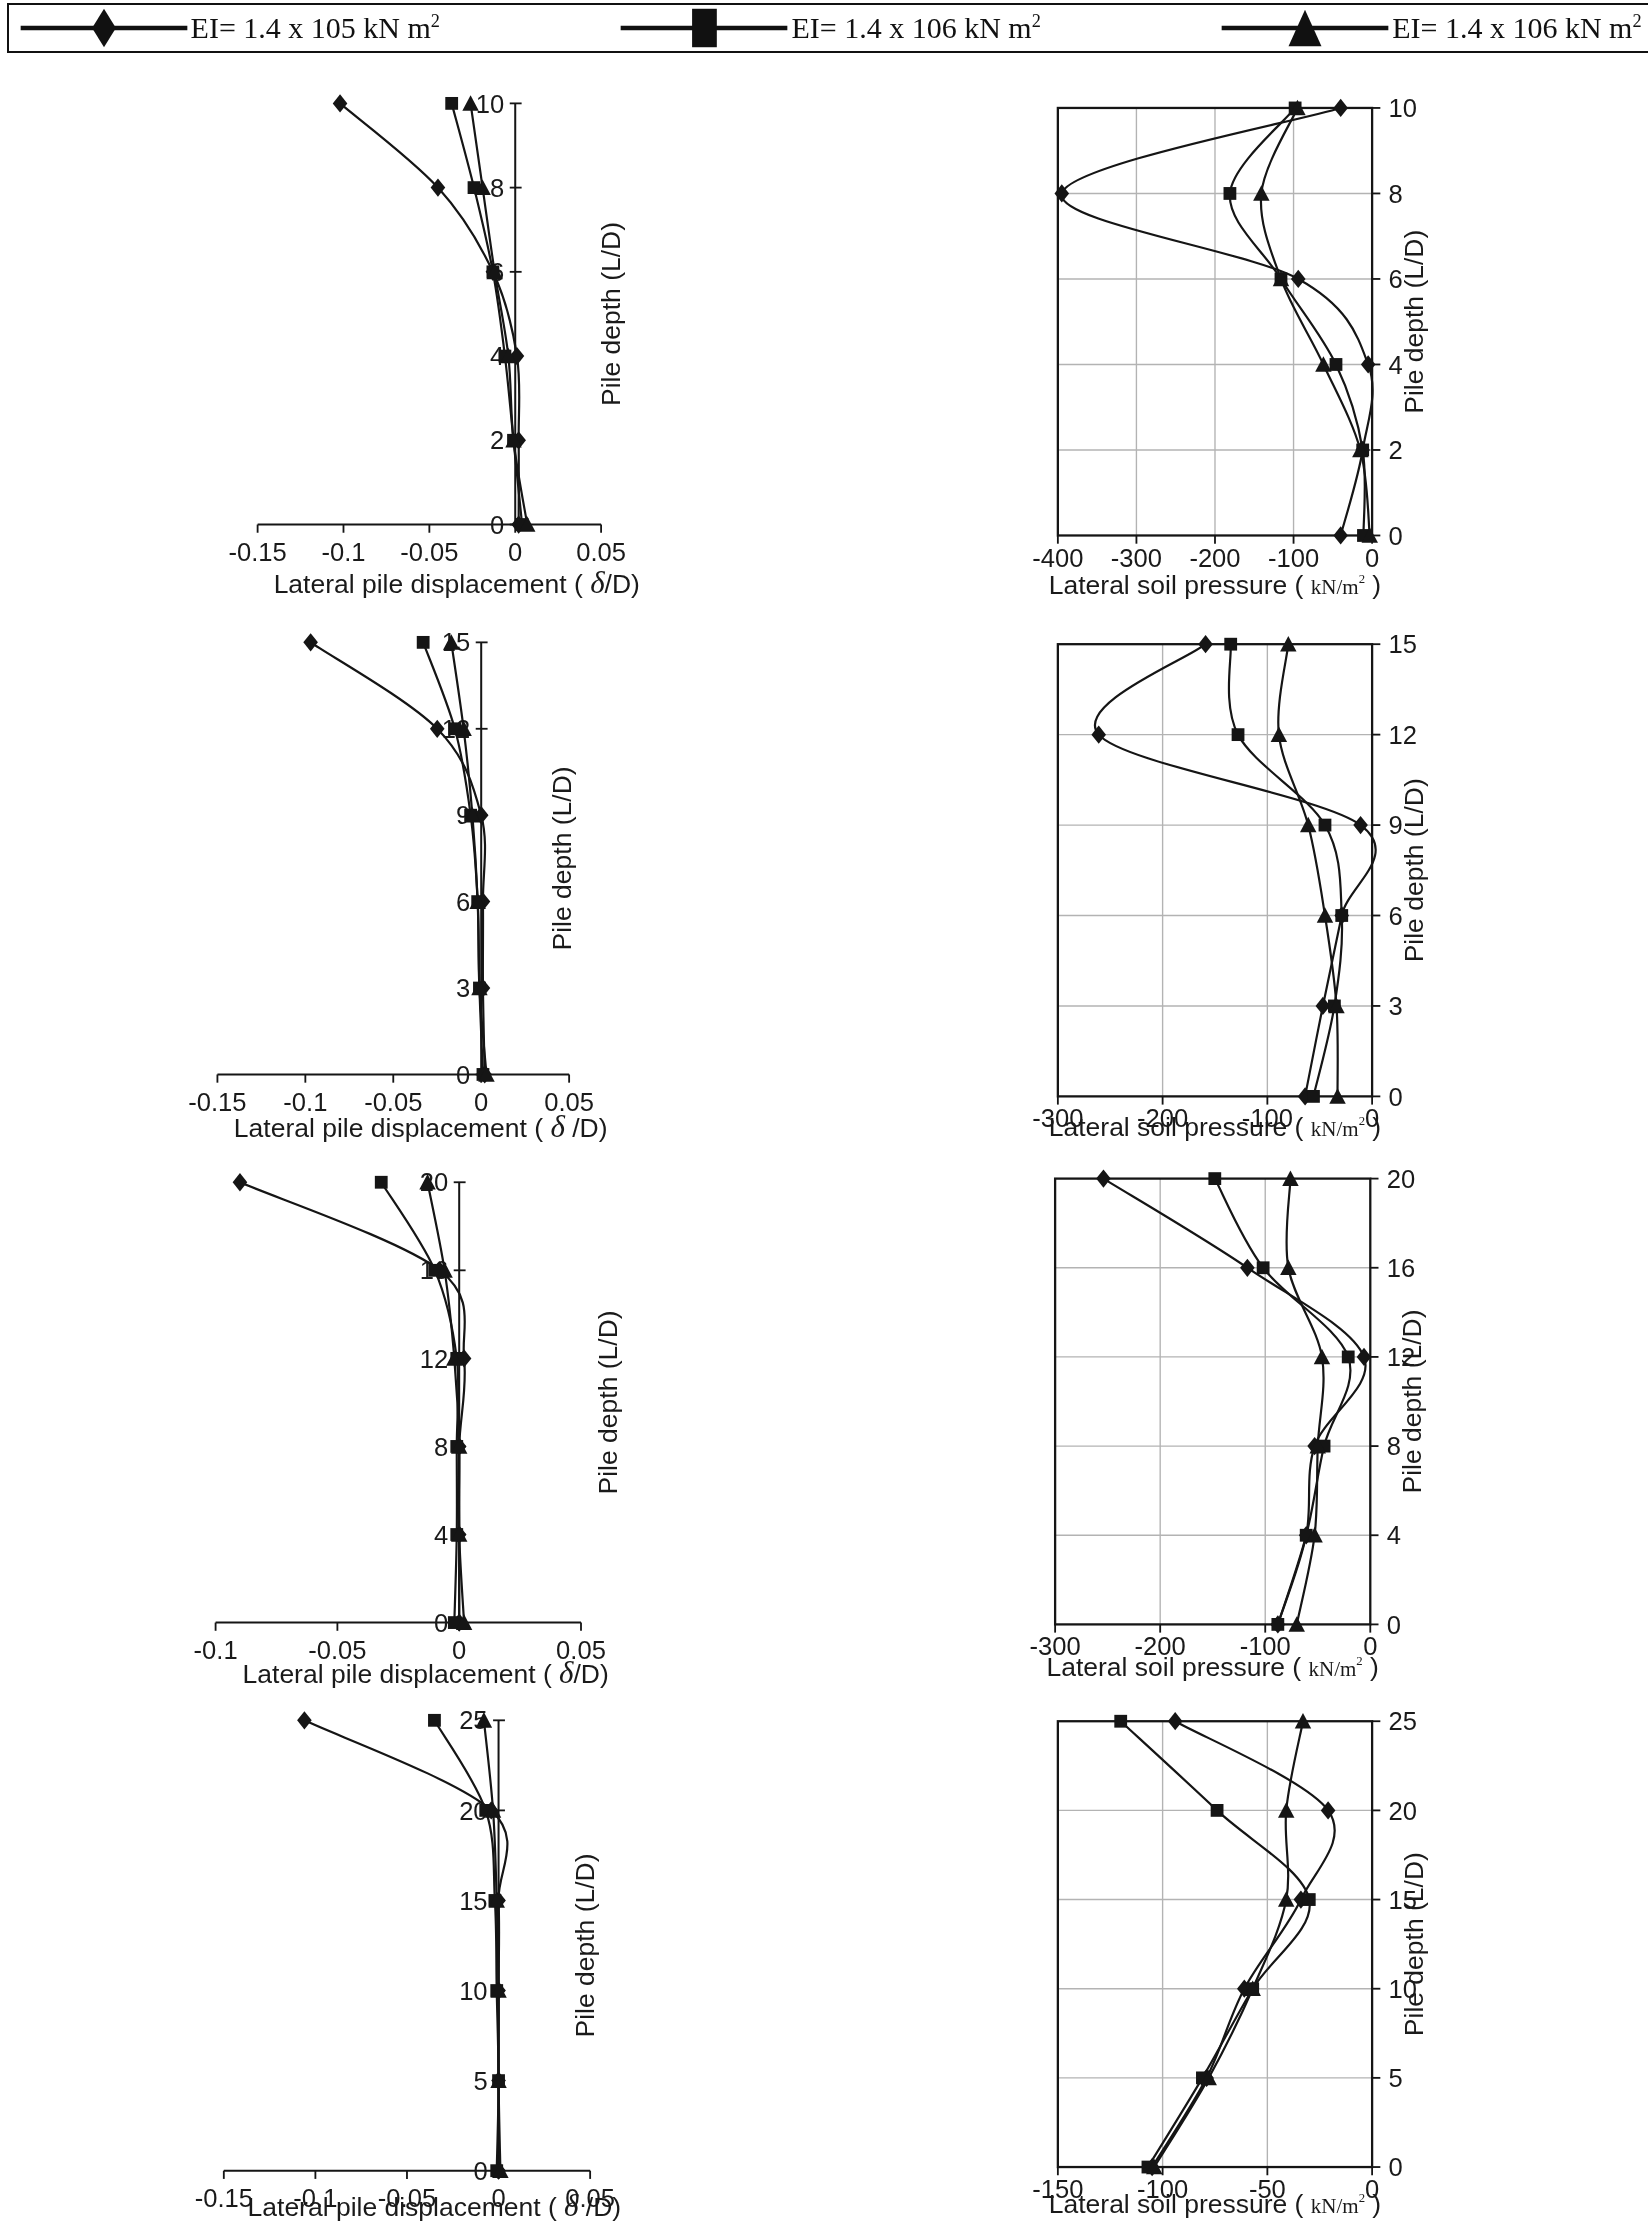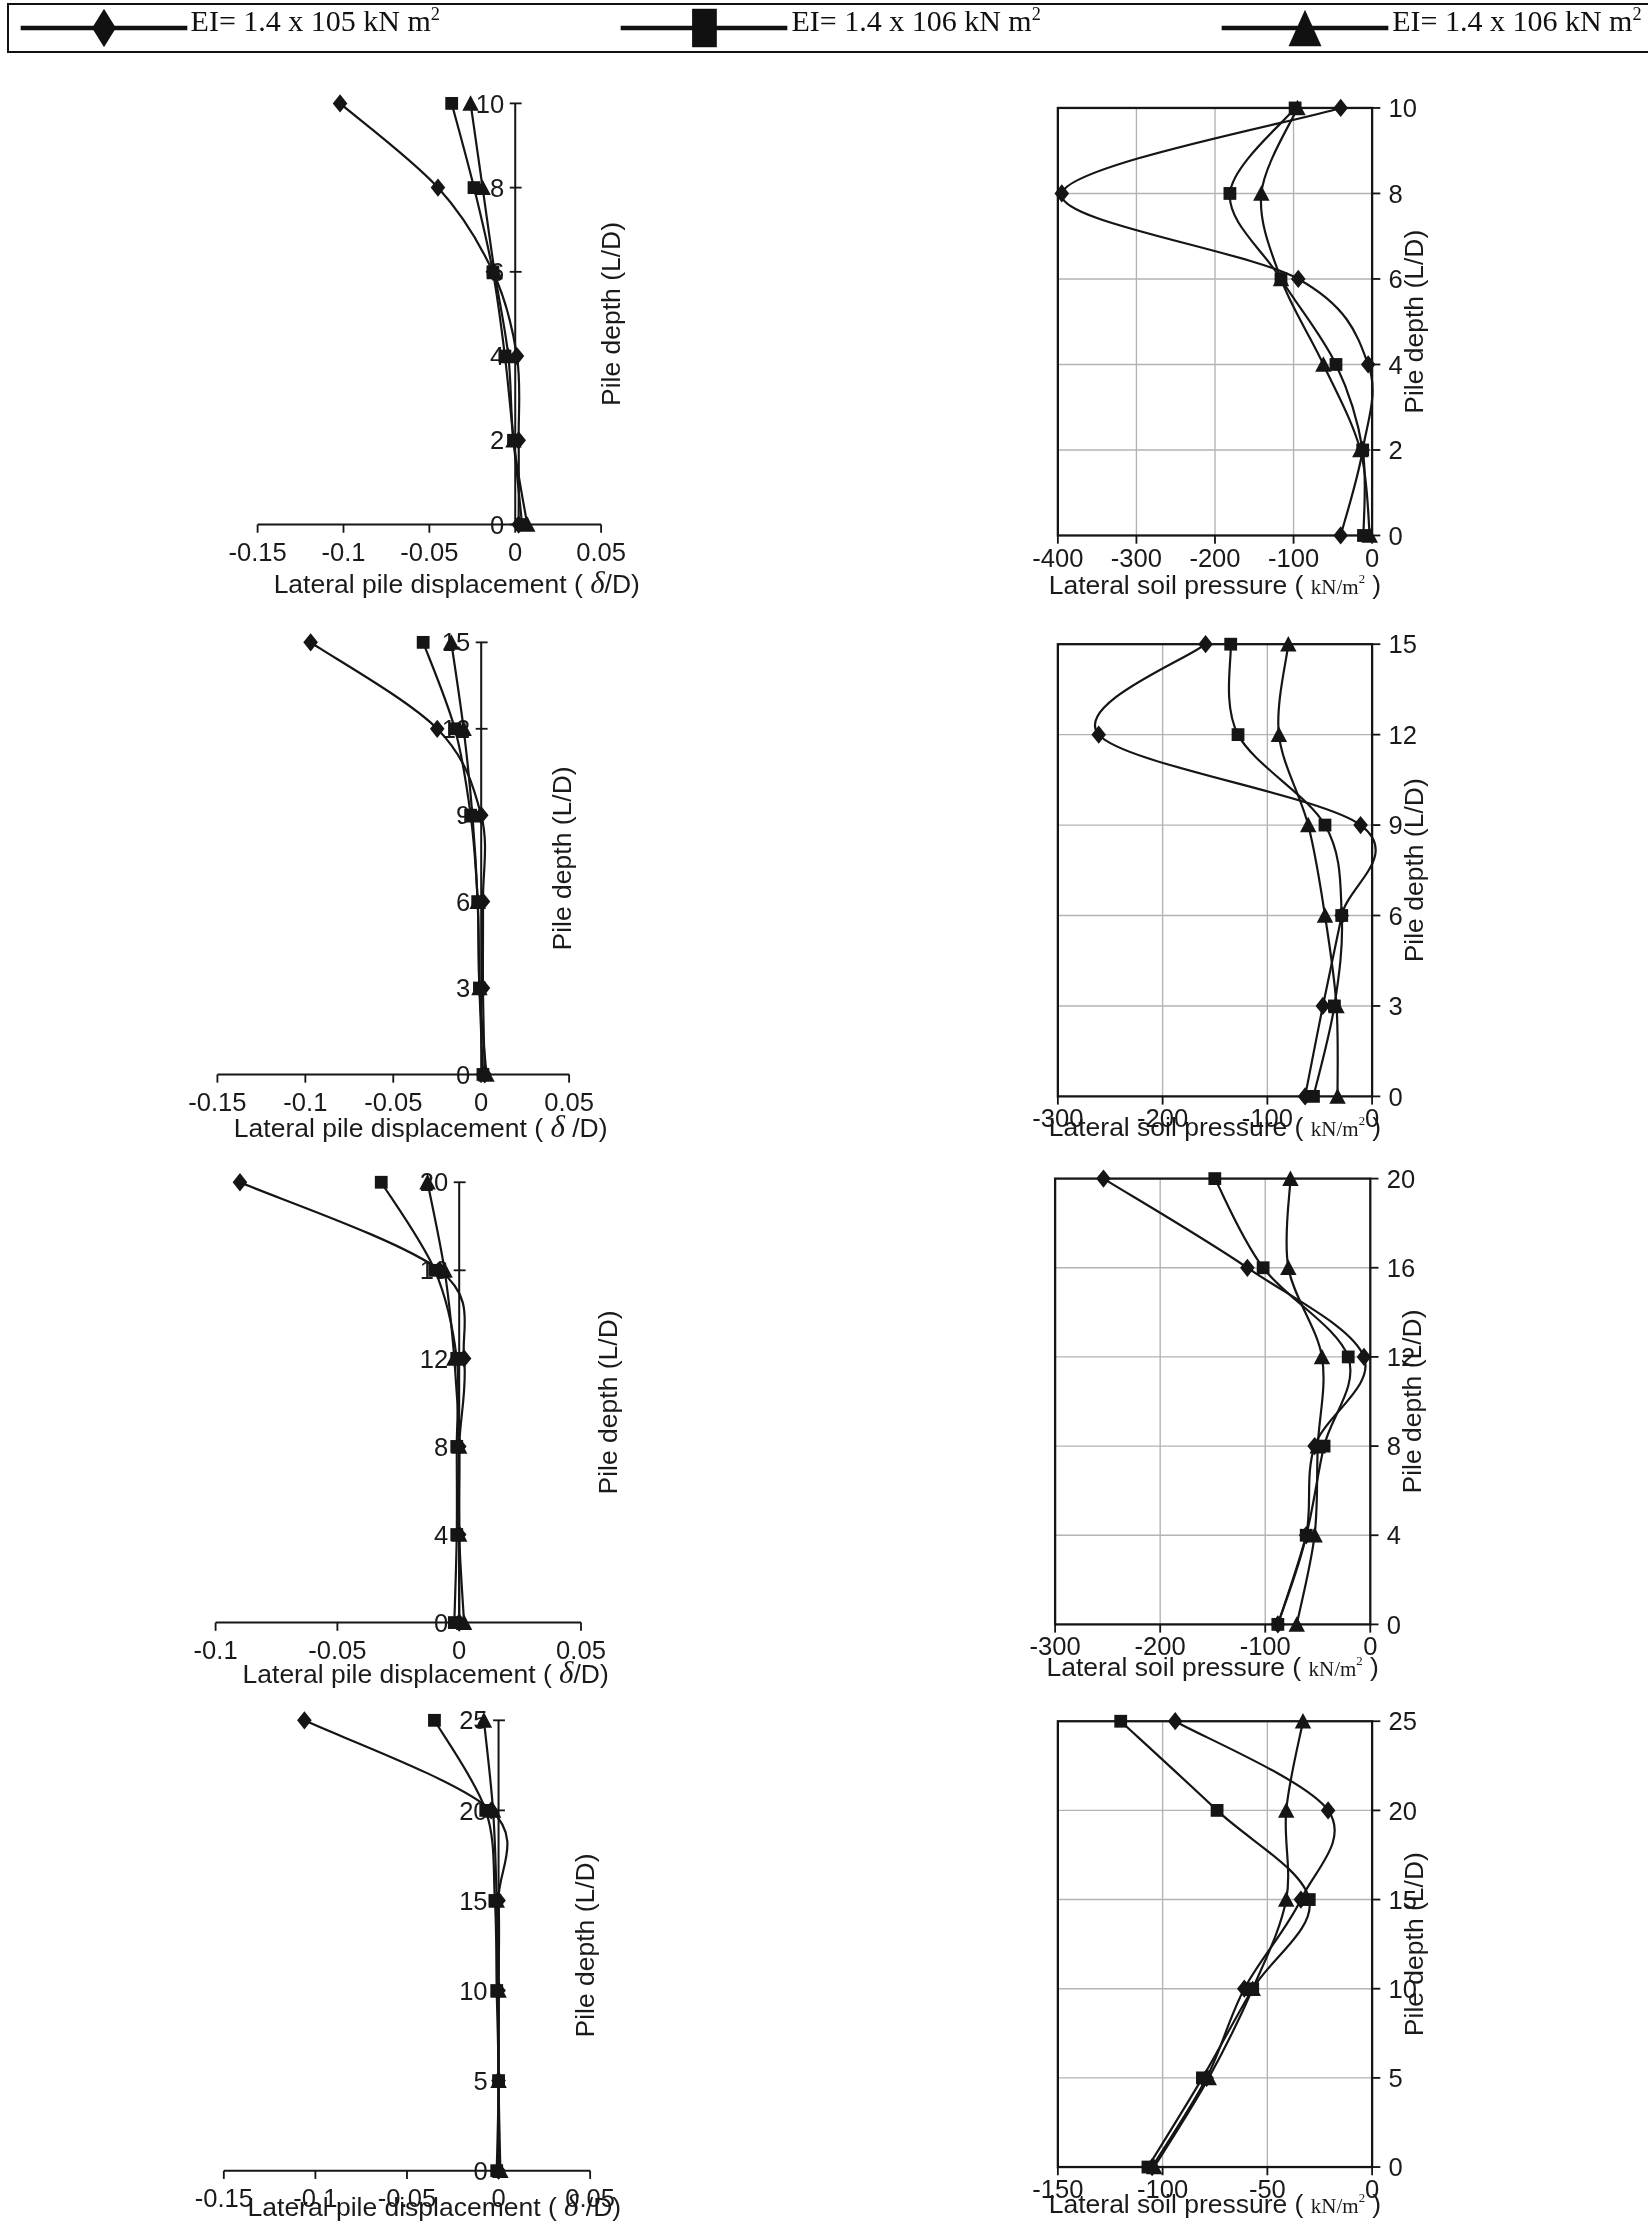--- a/index.html
+++ b/index.html
@@ -1,20 +1,20 @@
 <!DOCTYPE html>
 <html style="font-size:14.6px"><head>
 <meta charset="utf-8">
 <style>
   html,body{margin:0;padding:0;background:#fff;}
   #page{position:relative;width:1648px;height:2222px;background:#fff;overflow:hidden;
         font-family:"Liberation Sans",sans-serif;color:#1a1a1a;}
   #legend{position:absolute;left:7.3px;top:2.7px;width:1625px;height:46px;border:2.7px solid #111;
           display:flex;align-items:center;justify-content:space-between;padding:0 7.3px;background:#fff;z-index:5;}
-  .legend-item{display:flex;}
+  .legend-item{display:flex;align-items:center;}
   .legend-text{font-family:"Liberation Serif",serif;font-size:30px;color:#111;white-space:nowrap;}
   .legend-text sup{font-size:18.3px;}
   #canvas{position:absolute;left:0;top:0;}
   svg text{fill:#1a1a1a;}
 </style>
 </head>
 <body>
 
 <div id="page">
 

